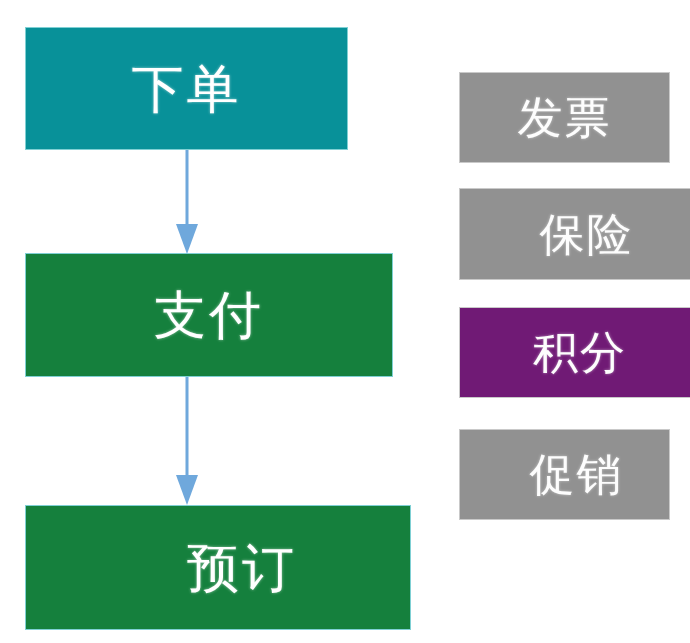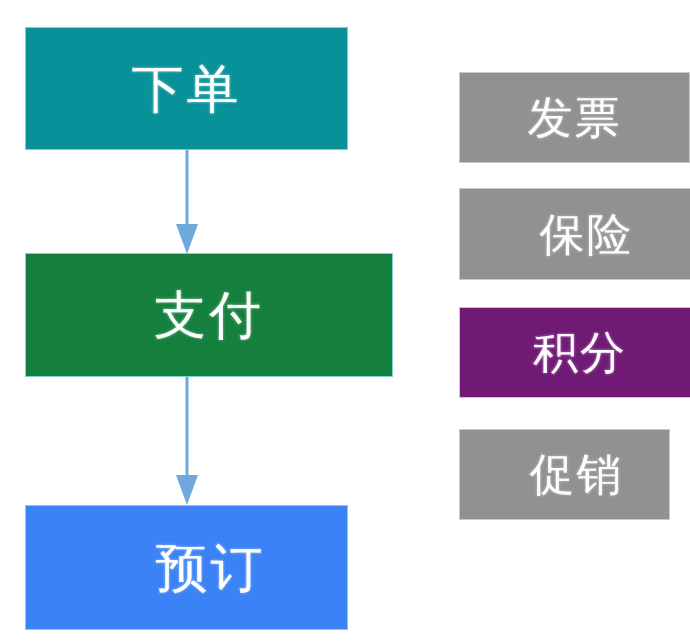--- a/index.html
+++ b/index.html
@@ -72,39 +72,39 @@
 
 <div id="canvas">
 
   <div id="process-layer">
       <div class="process-box" style="left: 25px; top: 27px; width: 323px; height: 123px; background: rgb(8, 145, 153);">
         <span class="process-label">下单</span>
       </div>
       <div class="process-box" style="left: 25px; top: 253px; width: 368px; height: 124px; background: #15803d;">
         <span class="process-label">支付</span>
       </div>
-      <div class="process-box" style="left: 25px; top: 505px; width: 323px; height: 125px; background: #3b82f6; padding-left: 48px;">
+      <div class="process-box" style="left: 25px; top: 505px; width: 386px; height: 125px; background: #15803d; padding-left: 48px;">
         <span class="process-label">预订</span>
       </div>
       <div class="connector" style="left: 176px; top: 150px; width: 22px; height: 104px;">
         <svg width="22" height="104" viewBox="0 0 22 104">
           <rect x="9.5" y="0" width="3" height="76" fill="#6fa8dc"></rect>
           <polygon points="0,74 22,74 11,104" fill="#6fa8dc"></polygon>
         </svg>
       </div>
       <div class="connector" style="left: 176px; top: 377px; width: 22px; height: 128px;">
         <svg width="22" height="128" viewBox="0 0 22 128">
           <rect x="9.5" y="0" width="3" height="100" fill="#6fa8dc"></rect>
           <polygon points="0,98 22,98 11,128" fill="#6fa8dc"></polygon>
         </svg>
       </div>
     </div>
 
   <div id="attribute-layer">
-      <div class="attr-box" style="left: 459px; top: 72px; width: 231px; height: 91px; background: rgb(145, 145, 145);">
+      <div class="attr-box" style="left: 459px; top: 72px; width: 211px; height: 91px; background: rgb(145, 145, 145);">
         <span class="attr-label">发票</span>
       </div>
       <div class="attr-box" style="left: 459px; top: 188px; width: 255px; height: 92px; background: rgb(145, 145, 145);">
         <span class="attr-label">保险</span>
       </div>
       <div class="attr-box" style="left: 459px; top: 307px; width: 242px; height: 91px; background: #701a75;">
         <span class="attr-label">积分</span>
       </div>
       <div class="attr-box" style="left: 459px; top: 429px; width: 211px; height: 91px; background: rgb(145, 145, 145); padding-left: 24px;">
         <span class="attr-label">促销</span>

